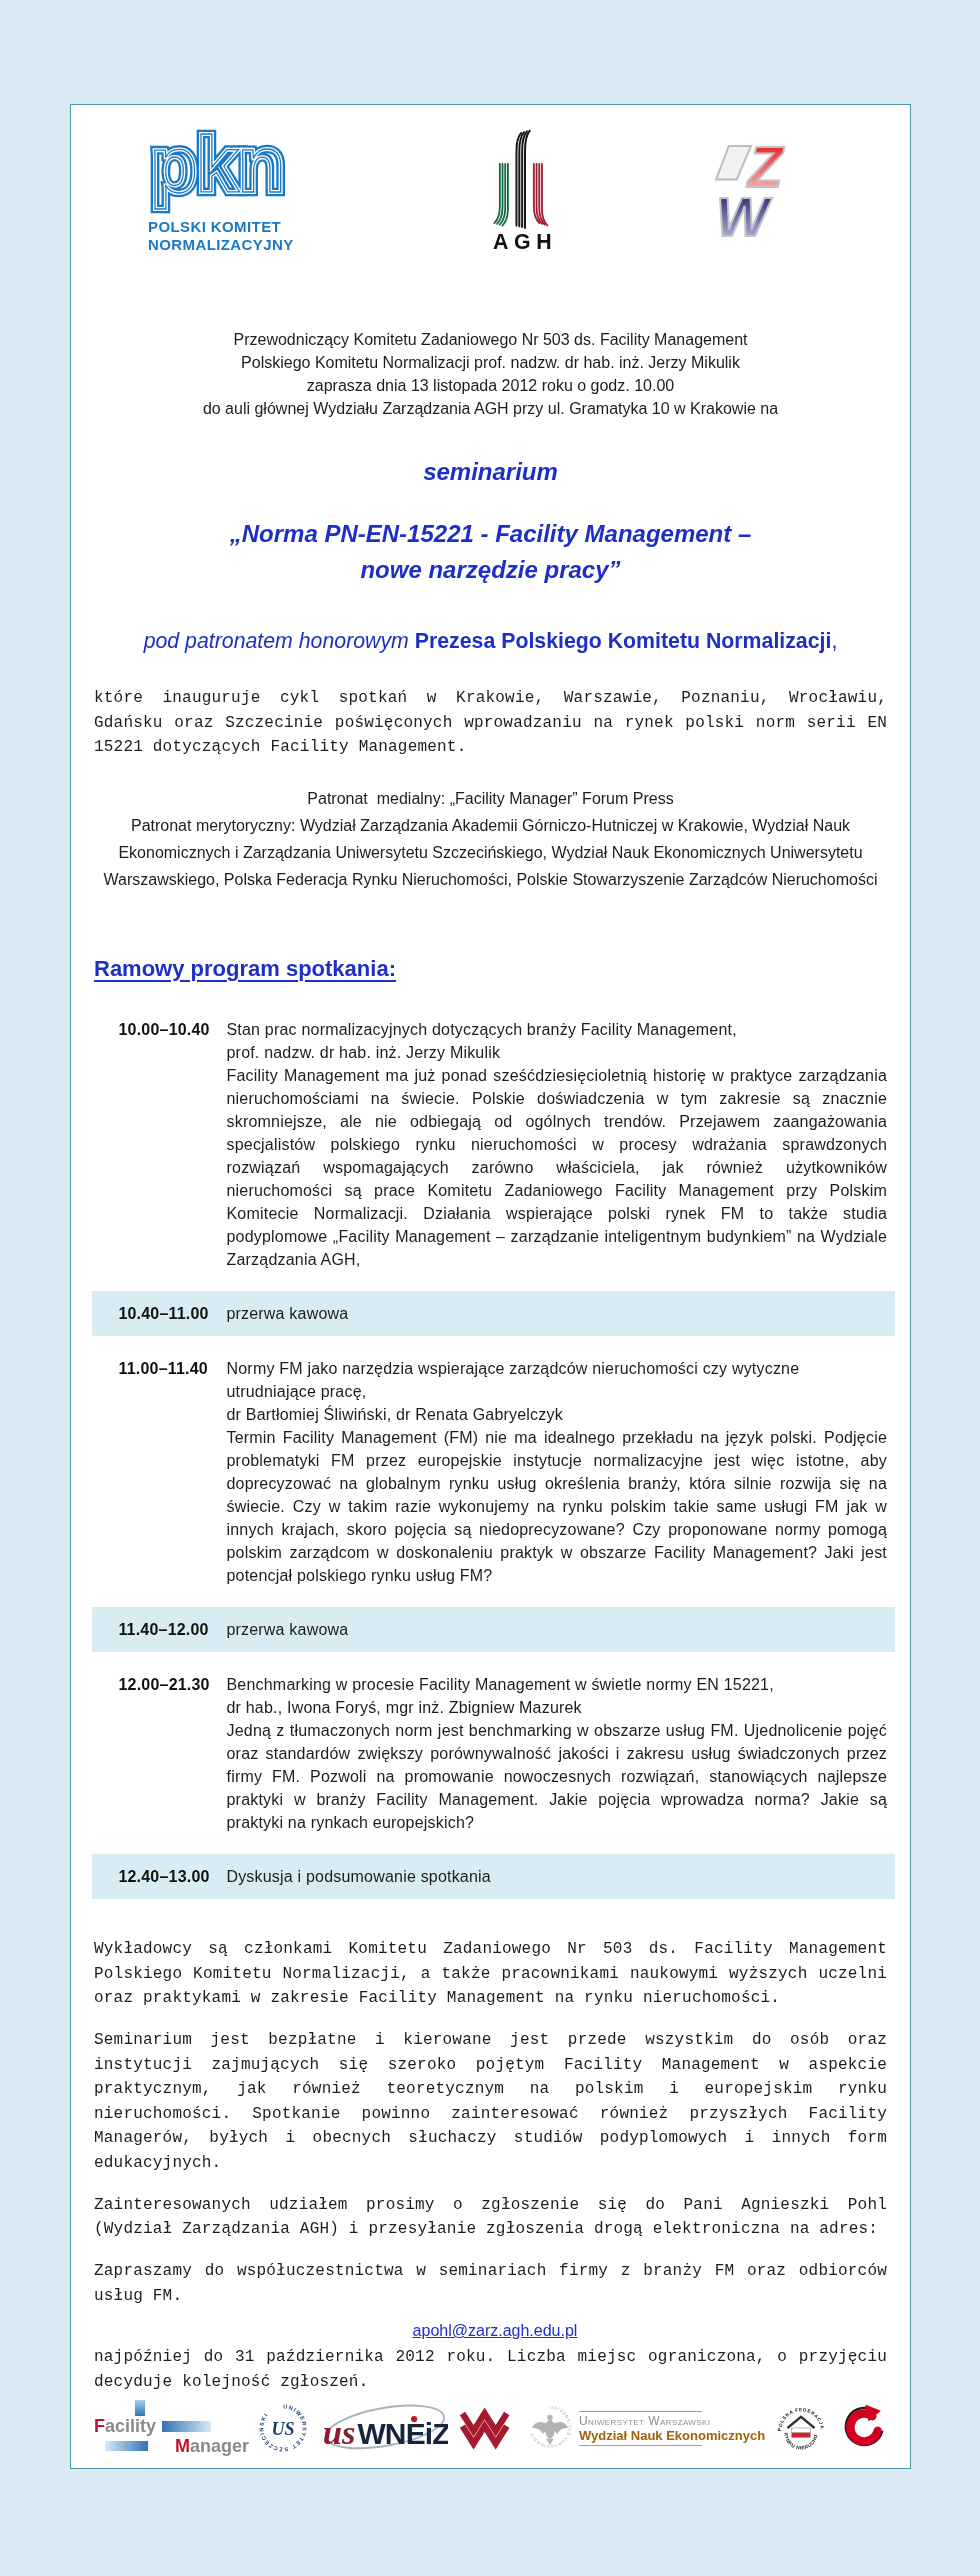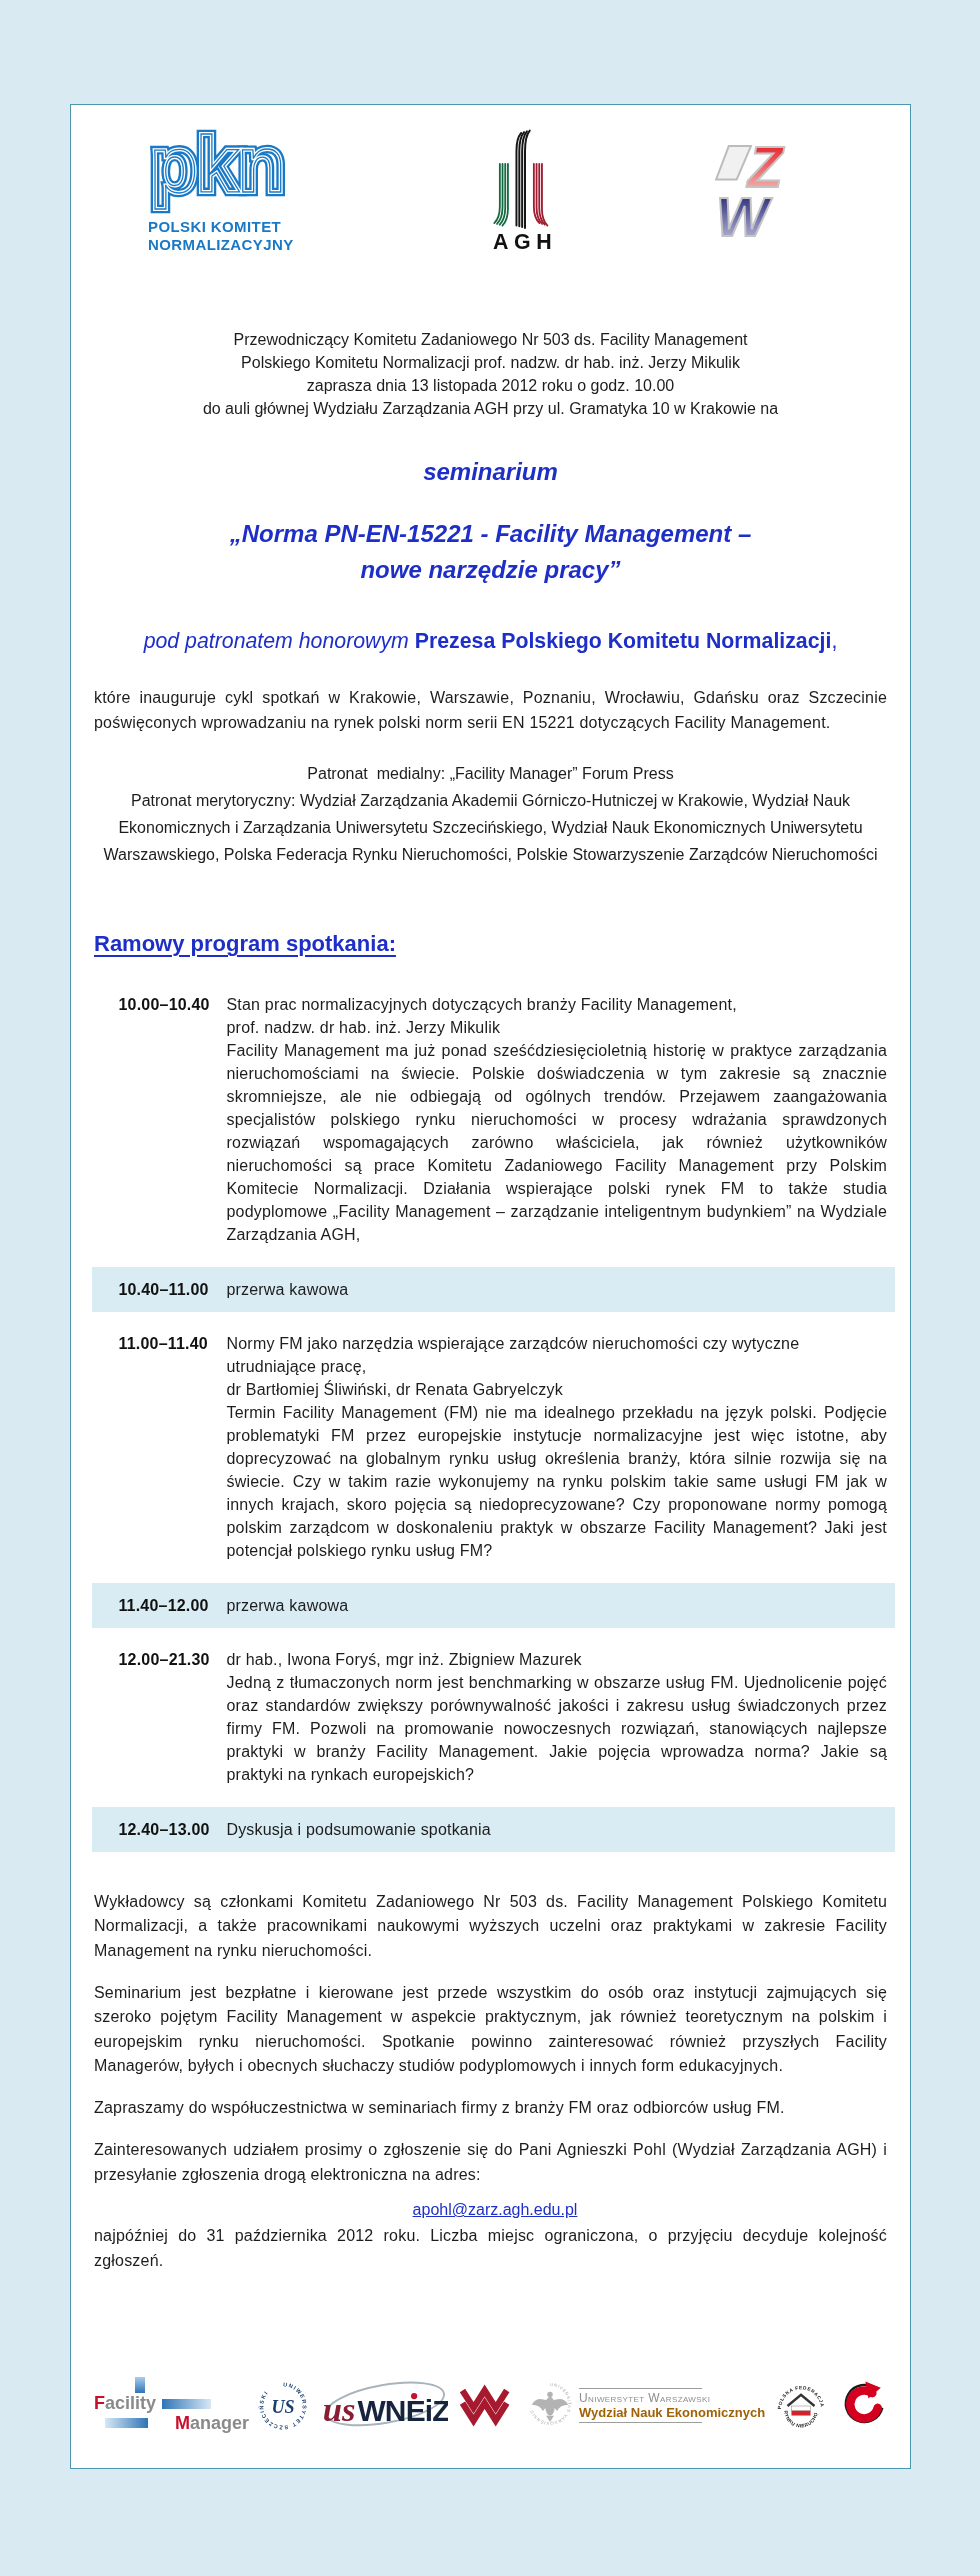--- a/index.html
+++ b/index.html
@@ -27,21 +27,21 @@
   .pkn-caption{color:#1a79c6;font-weight:bold;font-size:15px;letter-spacing:0.4px;line-height:18px;margin-top:1.6px;}
   .agh-logo{margin-top:1.6px;}
   .zw-logo{margin-top:8px;}
   
   .intro{margin-top:55px;text-align:center;font-size:16px;line-height:23px;flex:none;}
   .seminarium{margin-top:38px;text-align:center;font-size:24px;font-weight:bold;font-style:italic;color:#1e2fc8;flex:none;}
   .main-title{margin-top:30px;text-align:center;font-size:24px;line-height:36px;font-weight:bold;font-style:italic;color:#1e2fc8;flex:none;}
   .patronage{margin-top:36px;text-align:center;font-size:21.3px;line-height:35px;color:#1e2fc8;flex:none;}
   .patronage .pat-prefix{font-style:italic;}
   .patronage .pat-bold{font-weight:bold;}
-  .para{font-size:16px;line-height:24.5px;letter-spacing:0.2px;margin:0;flex:none;}
+  .para{font-size:16px;line-height:24.5px;letter-spacing:0.2px;margin:0;flex:none;font-family:Liberation Mono, monospace;}
   .justified{text-align:justify;}
   .inauguration{margin-top:27px;}
   .patronat-block{margin-top:25px;text-align:center;font-size:16px;line-height:27px;flex:none;}
   .patronat-medialny{white-space:pre-wrap;}
   
   .program-heading{margin:63px 0 0 0;font-size:22px;font-weight:bold;color:#1e2fc8;
     text-decoration:underline;text-underline-offset:4px;flex:none;}
   .schedule{margin-top:36px;flex:none;}
   .sch-row{display:flex;padding-left:24.5px;margin-bottom:20.6px;font-size:16px;line-height:23px;letter-spacing:0.2px;}
   .sch-time{width:108px;flex:none;font-weight:bold;color:#111;}
@@ -186,38 +186,39 @@
     <div class="sch-row break">
       <div class="sch-time">11.40–12.00</div>
       <div class="sch-body">
         <div class="sch-title">przerwa kawowa</div>
       </div>
     </div>
 
     <div class="sch-row">
       <div class="sch-time">12.00–21.30</div>
       <div class="sch-body">
+        <div class="sch-title">Benchmarking w procesie Facility Management w świetle normy EN 15221,</div>
         <div class="sch-speaker">dr hab., Iwona Foryś, mgr inż. Zbigniew Mazurek</div>
         <div class="sch-desc">Jedną z tłumaczonych norm jest benchmarking w obszarze usług FM. Ujednolicenie pojęć oraz standardów zwiększy porównywalność jakości i zakresu usług świadczonych przez firmy FM. Pozwoli na promowanie nowoczesnych rozwiązań, stanowiących najlepsze praktyki w branży Facility Management. Jakie pojęcia wprowadza norma? Jakie są praktyki na rynkach europejskich?</div>
       </div>
     </div>
 
     <div class="sch-row break">
       <div class="sch-time">12.40–13.00</div>
       <div class="sch-body">
         <div class="sch-title">Dyskusja i podsumowanie spotkania</div>
       </div>
     </div>
 
   </div>
 
   <p class="para justified closing-para">Wykładowcy są członkami Komitetu Zadaniowego Nr 503 ds. Facility Management Polskiego Komitetu Normalizacji, a także pracownikami naukowymi wyższych uczelni oraz praktykami w zakresie Facility Management na rynku nieruchomości.</p>
   <p class="para justified closing-para">Seminarium jest bezpłatne i kierowane jest przede wszystkim do osób oraz instytucji zajmujących się szeroko pojętym Facility Management w aspekcie praktycznym, jak również teoretycznym na polskim i europejskim rynku nieruchomości. Spotkanie powinno zainteresować również przyszłych Facility Managerów, byłych i obecnych słuchaczy studiów podyplomowych i innych form edukacyjnych.</p>
+  <p class="para justified closing-para">Zainteresowanych udziałem prosimy o zgłoszenie się do Pani Agnieszki Pohl (Wydział Zarządzania AGH) i przesyłanie zgłoszenia drogą elektroniczna na adres:</p>
   <p class="para justified closing-para">Zapraszamy do współuczestnictwa w seminariach firmy z branży FM oraz odbiorców usług FM.</p>
-  <p class="para justified closing-para">Zainteresowanych udziałem prosimy o zgłoszenie się do Pani Agnieszki Pohl (Wydział Zarządzania AGH) i przesyłanie zgłoszenia drogą elektroniczna na adres:</p>
 
   <div class="email-line">
     <a class="email-link">apohl@zarz.agh.edu.pl</a>
   </div>
 
   <p class="para justified deadline">najpóźniej do 31 października 2012 roku. Liczba miejsc ograniczona, o przyjęciu decyduje kolejność zgłoszeń.</p>
 
   <div class="footer-logos">
 
     <div class="fm-logo">

